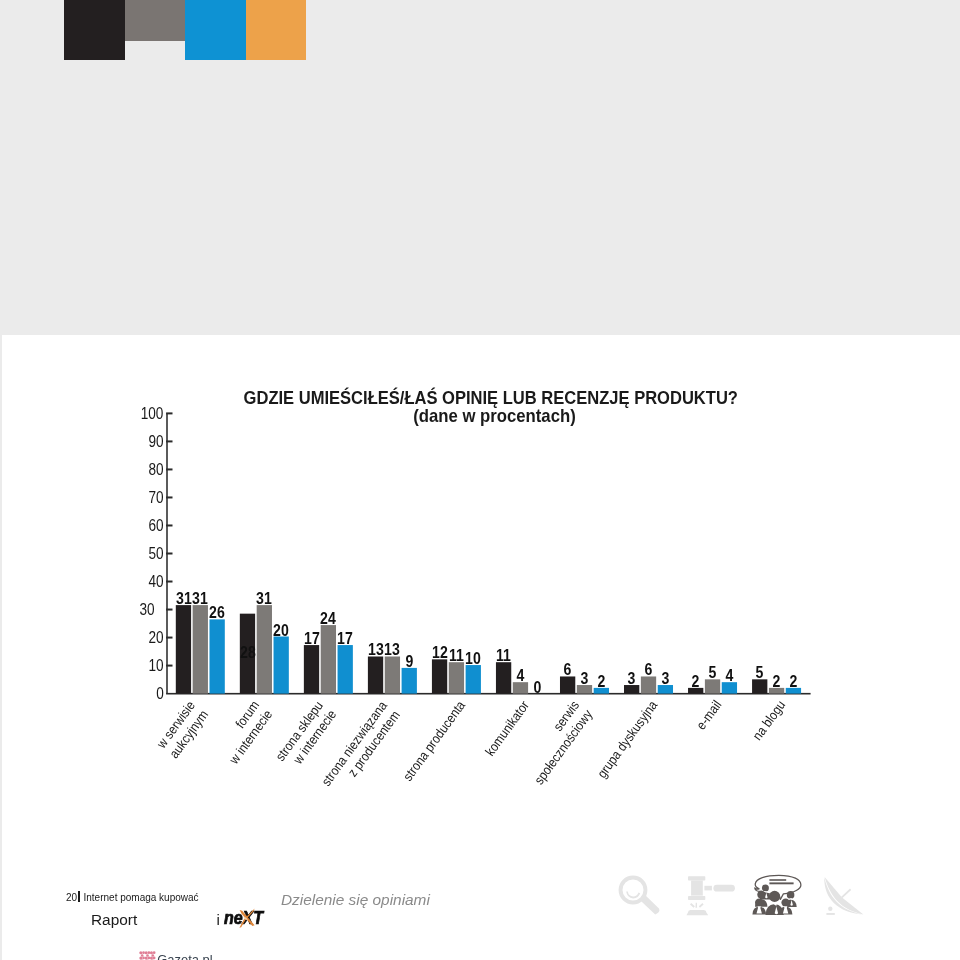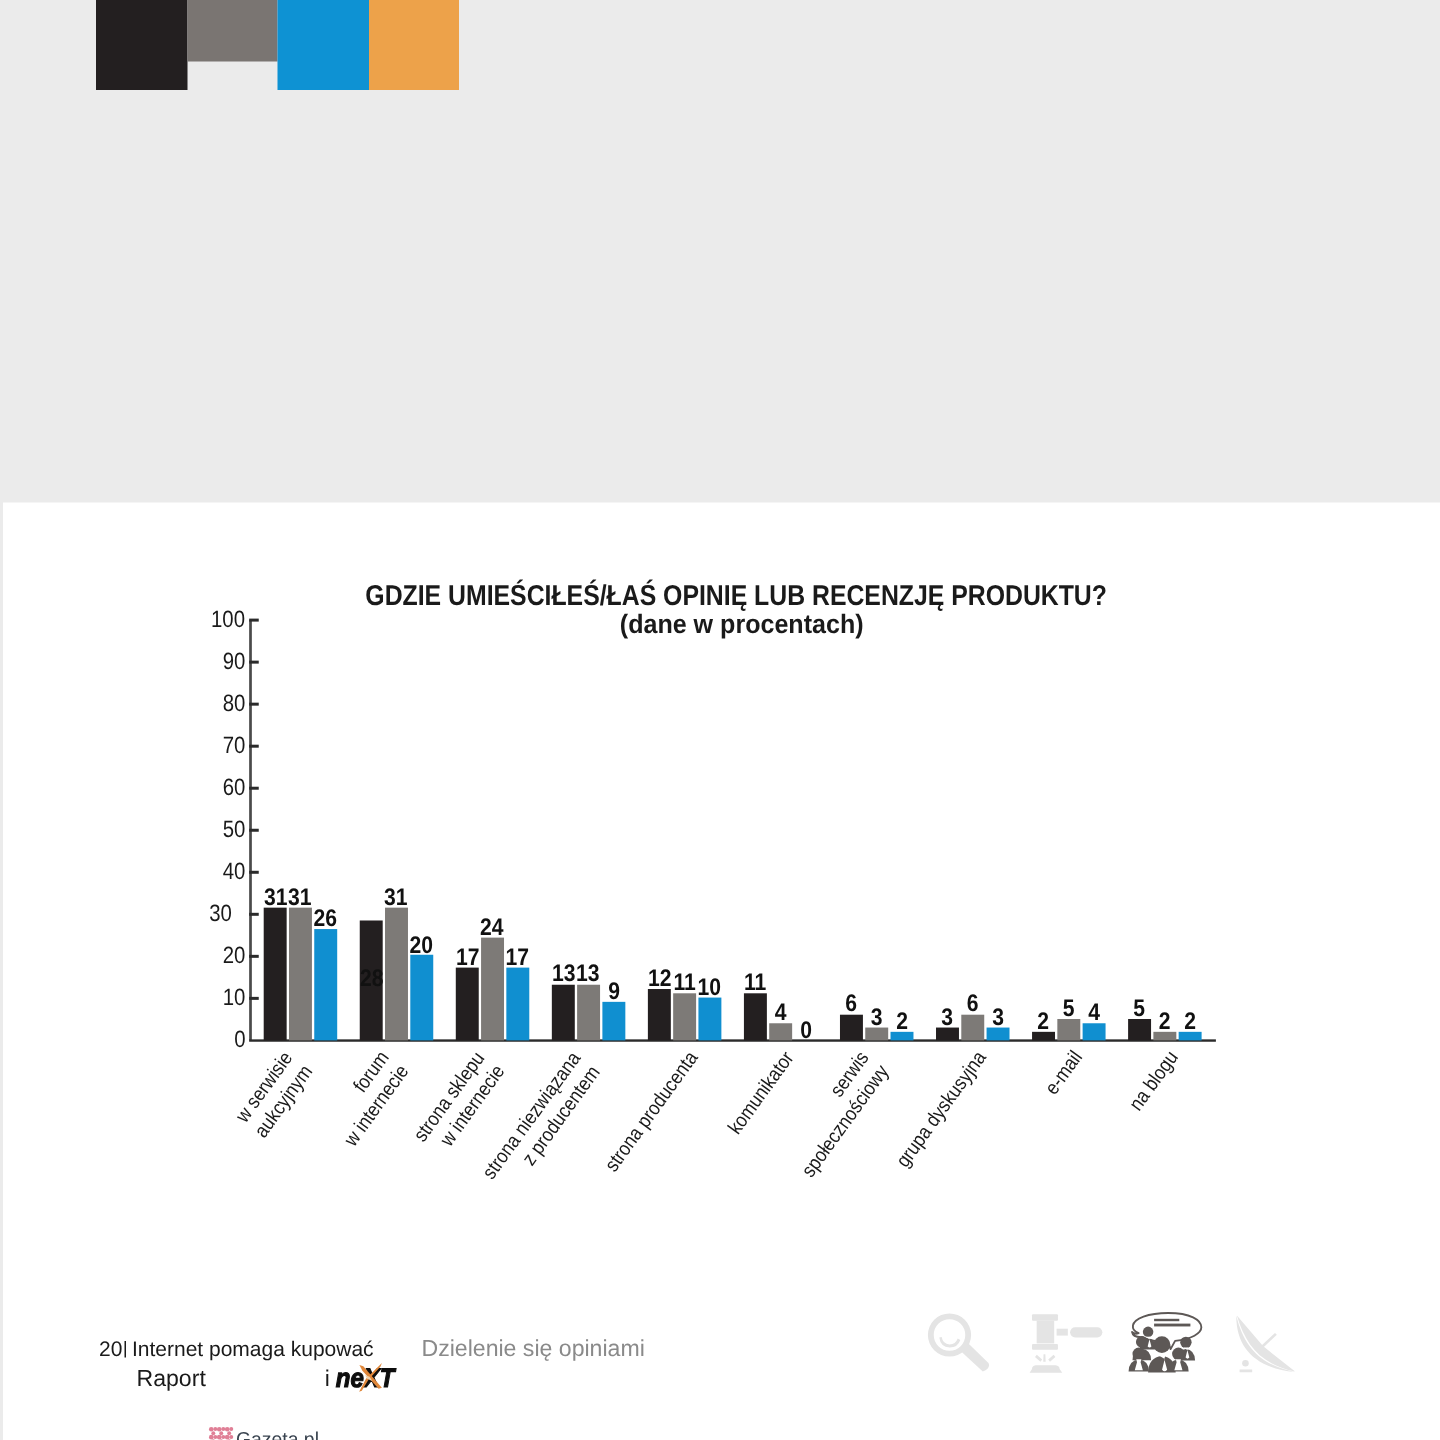--- a/index.html
+++ b/index.html
@@ -35,24 +35,24 @@
   .vallab{position:absolute;text-align:center;font-size:16px;font-weight:bold;color:#111;
           line-height:16px;}
   .vallab span{display:inline-block;transform:scaleX(0.88);}
   .catlab{position:absolute;font-size:13.4px;color:#1a1a1a;line-height:16.4px;
           transform-origin:right top;text-align:right;white-space:nowrap;}
   .catlab div{display:block;}
   .catlab i{display:inline-block;font-style:normal;transform:scaleX(0.88);transform-origin:right center;}
 
   
   .footer{position:absolute;left:0;top:0;width:960px;height:960px;}
-  .f-page{position:absolute;left:66px;top:891px;font-size:14px;color:#1a1a1a;white-space:nowrap;}
+  .f-page{position:absolute;left:66px;top:891px;font-size:10px;color:#1a1a1a;white-space:nowrap;}
   .f-sep{display:inline-block;width:1.6px;height:11px;background:#1a1a1a;margin:0 3.6px 0 1.2px;
          vertical-align:-1px;overflow:hidden;text-indent:-99px;}
-  .f-sec{position:absolute;left:281px;top:891px;font-size:15.4px;color:#8a8a8a;white-space:nowrap;}
+  .f-sec{position:absolute;left:281px;top:891px;font-size:15.4px;color:#8a8a8a;white-space:nowrap;font-style:italic;}
   .f-rap{position:absolute;left:91px;top:911px;font-size:15.4px;color:#1a1a1a;white-space:nowrap;}
   .f-conj{position:absolute;left:216.5px;top:911px;font-size:15.2px;color:#1a1a1a;}
   .gz{position:absolute;left:139.4px;top:911.4px;margin-top:40px;}
   .nx{position:absolute;left:222.9px;top:906px;}
   .ficons{position:absolute;left:0;top:0;}
 </style>
 
 </head>
 <body>
 

